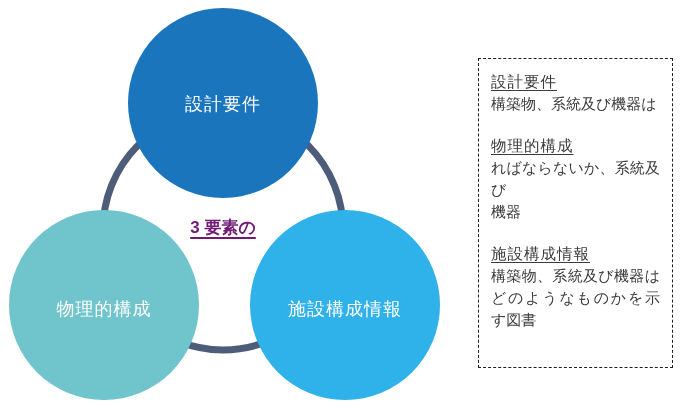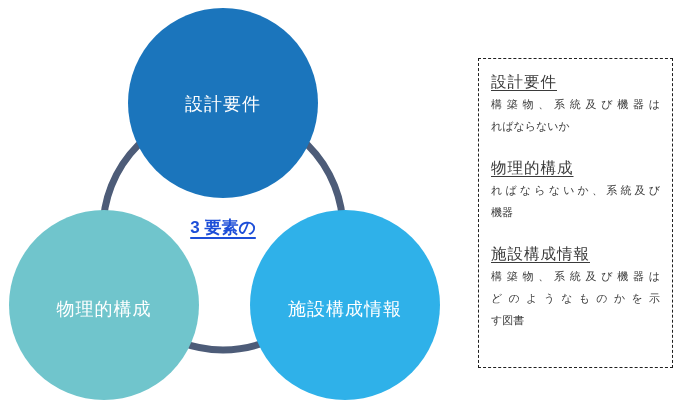--- a/index.html
+++ b/index.html
@@ -27,21 +27,21 @@
     font-size: 18px;
     letter-spacing: 1px;
     white-space: nowrap;
     text-align: center;
   }
   .center-label {
     position: absolute;
     left: 223px;
     top: 228px;
     transform: translate(-50%, -50%);
-    color: #1d4ed8;
+    color: #701a75;
     font-size: 17px;
     font-weight: 700;
     line-height: 24px;
     text-align: center;
     white-space: nowrap;
   }
   .center-label .cl-line {
     display: block;
     text-decoration: underline;
     text-underline-offset: 4px;
@@ -61,21 +61,21 @@
   .legend-section { margin: 0; }
   .legend-section + .legend-section { margin-top: 20px; }
   .sec-heading {
     font-size: 15.5px;
     line-height: 22px;
     letter-spacing: 1px;
     text-decoration: underline;
     text-underline-offset: 3px;
   }
   .sec-line {
-    font-size: 11px;
+    font-size: 15px;
     line-height: 22px;
     text-align: justify;
   }
   .sec-line:not(:last-child) {
     text-align-last: justify;
   }
 </style>
 </head>
 <body>
 
@@ -96,21 +96,20 @@
 
   <div class="center-label">
     <span class="cl-line">3 要素の</span>
   </div>
 
   <div class="legend">
 
     <div class="legend-section">
       <div class="sec-heading">設計要件</div>
       <div class="sec-line">構築物、系統及び機器は</div>
-      <div class="sec-line">ればならないか</div>
     </div>
 
     <div class="legend-section">
       <div class="sec-heading">物理的構成</div>
       <div class="sec-line">ればならないか、系統及び</div>
       <div class="sec-line">機器</div>
     </div>
 
     <div class="legend-section">
       <div class="sec-heading">施設構成情報</div>

